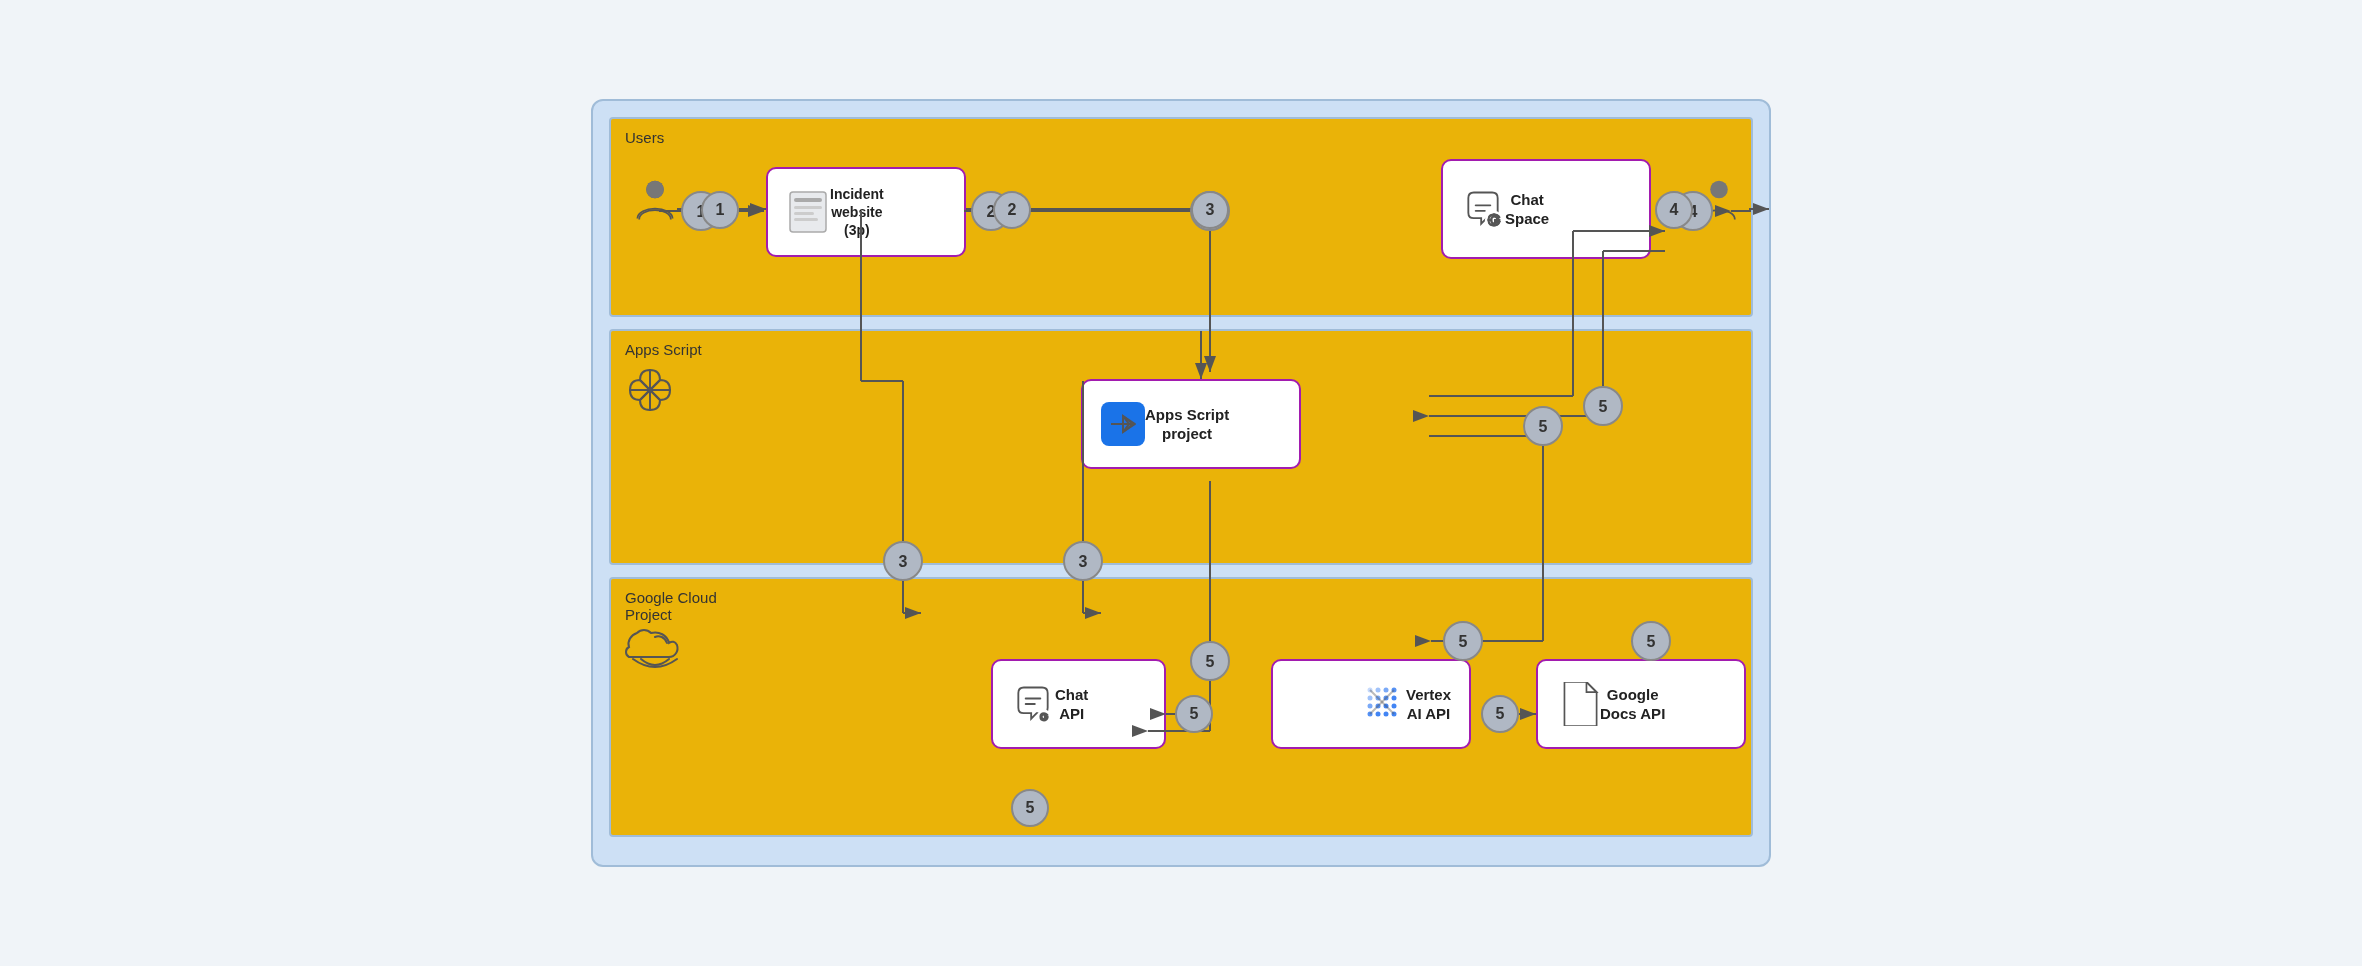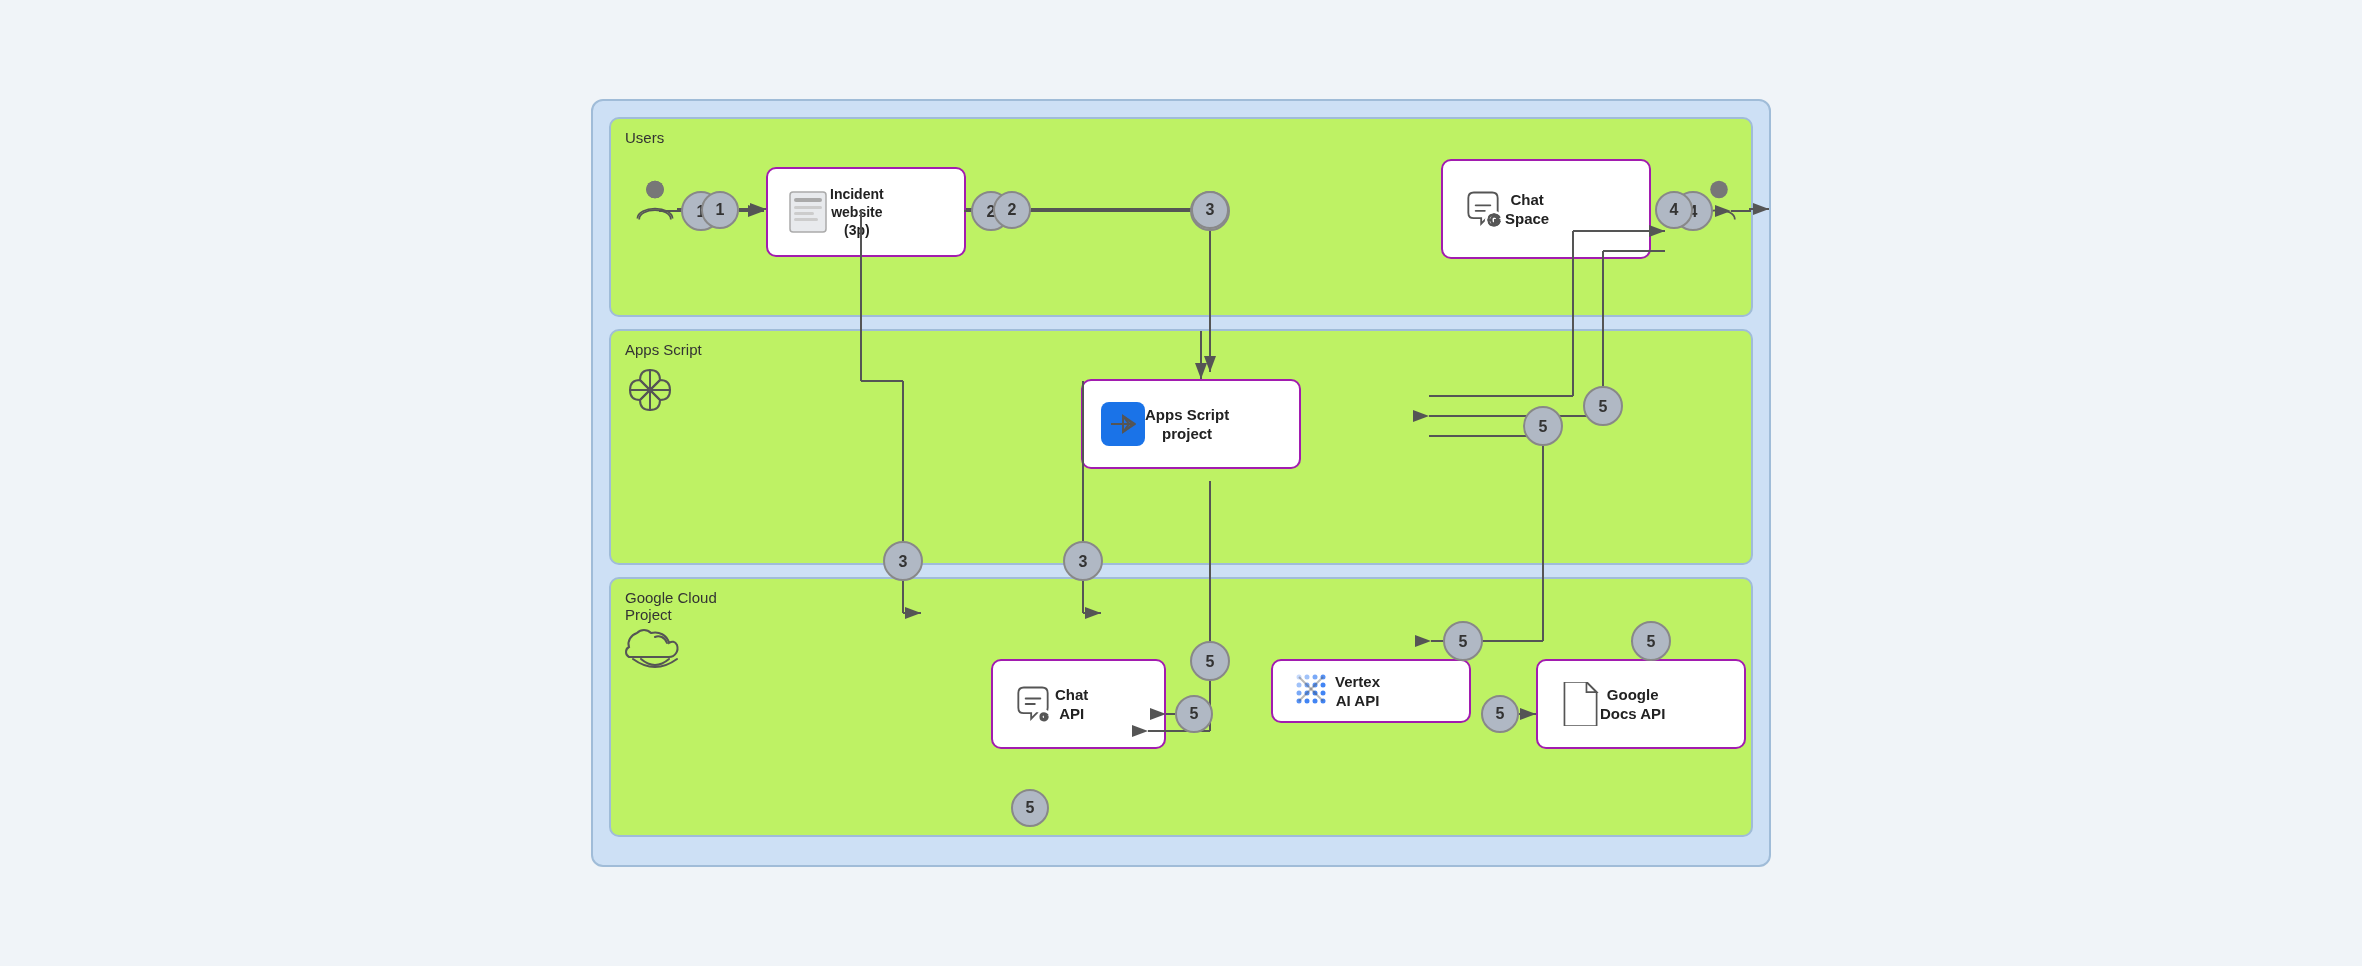--- a/index.html
+++ b/index.html
@@ -16,22 +16,22 @@
       background: #cde0f5;
       border: 2px solid #a0bcd8;
       border-radius: 12px;
       width: 1180px;
       padding: 16px;
       position: relative;
     }
     
     .section {
       border: 2px solid #a0bcd8;
-      border-radius: 10px;
-      background: #bef264;
+      border-radius: 4px;
+      background: #eab308;
       margin-bottom: 12px;
       position: relative;
       padding: 22px 16px 14px 16px;
     }
     .section:last-child { margin-bottom: 0; }
     .section-label {
       position: absolute;
       top: 10px;
       left: 14px;
       font-size: 15px;
@@ -290,21 +290,21 @@
 
           <circle cx="36" cy="38" r="8" fill="white"></circle>
           <path d="M32 38 Q32 34 36 34 Q38 34 39.5 35.5 L38 37 Q37.2 35.5 36 35.5 Q33.5 35.5 33.5 38 Q33.5 40.5 36 40.5 Q37.5 40.5 38.2 39 L36.8 39 L36.8 37.5 L40 37.5 L40 39 Q39 42 36 42 Q32 42 32 38Z" fill="#4285F4"></path>
         </svg>
       </div>
       <div class="node-label">Chat<br>API</div>
     </div>
 
     <div class="step-circle" style="left:564px; top:116px;">5</div>
 
-    <div class="node-box" style="left:660px; top:80px; width:200px; height:64px;">
+    <div class="node-box" style="left:660px; top:80px; width:200px; height:90px;justify-content:flex-end;">
       <div class="logo-wrap">
 
         <svg viewBox="0 0 44 44" xmlns="http://www.w3.org/2000/svg">
           <rect width="44" height="44" fill="white"></rect>
 
           <circle cx="8" cy="8" r="2.5" fill="#4285F4" opacity="0.3"></circle>
           <circle cx="16" cy="8" r="2.5" fill="#4285F4" opacity="0.5"></circle>
           <circle cx="24" cy="8" r="2.5" fill="#4285F4" opacity="0.7"></circle>
           <circle cx="32" cy="8" r="2.5" fill="#4285F4" opacity="0.9"></circle>
           <circle cx="8" cy="16" r="2.5" fill="#4285F4" opacity="0.5"></circle>

